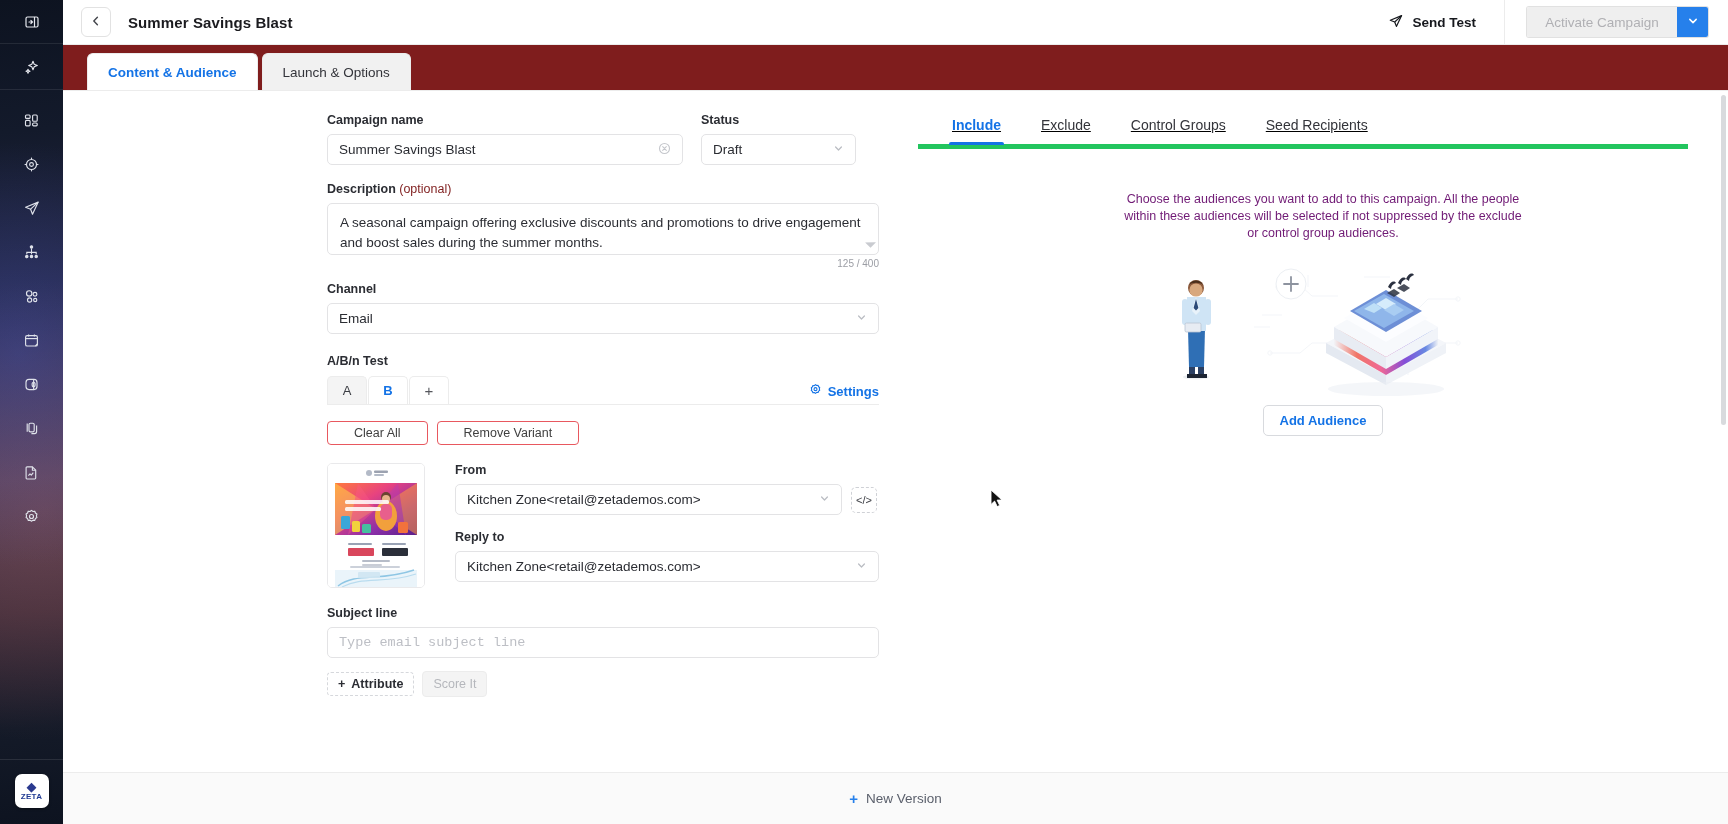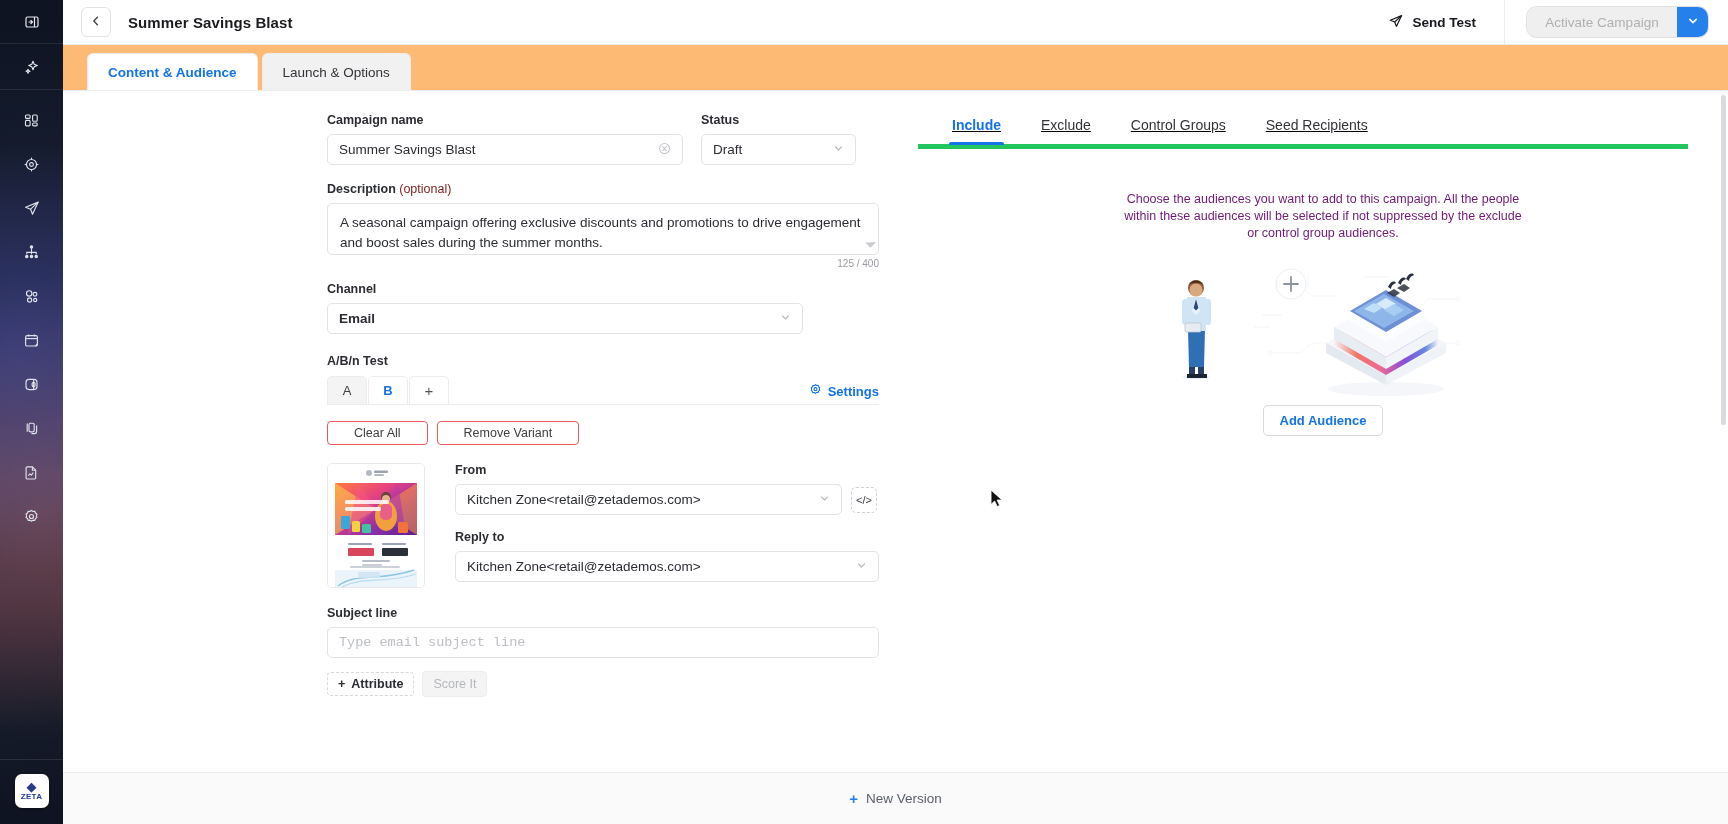--- a/index.html
+++ b/index.html
@@ -59,34 +59,34 @@
     width:30px;height:30px;border:1px solid #e2e2e2;border-radius:6px;background:#fff;
     display:flex;align-items:center;justify-content:center;cursor:pointer;color:#444;
   }
   .page-title{ font-size:15px; font-weight:700; color:#1b1b1f; margin-left:17px; letter-spacing:.1px;}
   .topbar-right{ margin-left:auto; display:flex; align-items:center; height:45px;}
   .send-test{
     display:flex;align-items:center;gap:8px;font-size:13.5px;font-weight:700;color:#16181d;
     padding: 0 28px 0 0; cursor:pointer; height:45px;
     border-right:1px solid #ececec;
   }
-  .activate-wrap{ display:flex; margin: 0 20px 0 22px; border-radius:10px; overflow:hidden;
+  .activate-wrap{ display:flex; margin: 0 20px 0 22px; border-radius:2px; overflow:hidden;
                   box-shadow: 0 0 0 1px #e1e1e1; }
   .activate-btn{
     background:#efefef; color:#b0b0b4; font-size:13.5px; font-weight:400;
     padding: 0 16px; height:30px; display:flex;align-items:center; cursor:not-allowed;
     min-width:150px; justify-content:center;
   }
   .activate-caret{
     background:#2680eb; width:31px; height:30px; display:flex;align-items:center;justify-content:center;
     cursor:pointer; color:#fff;
   }
 
   
-  .tabsbar{ height:45px; background:#fdba74; display:flex; align-items:flex-end; padding-left:24px; flex:0 0 45px;}
+  .tabsbar{ height:45px; background:#7f1d1d; display:flex; align-items:flex-end; padding-left:24px; flex:0 0 45px;}
   .tab{
     height:37px; padding: 0 20px; display:flex;align-items:center;justify-content:center;
     font-size:13.5px; border:1px solid #ececec; border-bottom:none;
     border-radius:6px 6px 0 0; background:#f1f1f1; color:#33343a; cursor:pointer;
     margin-right:4px; font-weight:400;
   }
   .tab.active{ background:#fff; color:#1473e6; font-weight:700; }
 
   
   .content{ flex:1 1 auto; background:#fff; display:flex; position:relative; overflow:hidden;
@@ -117,21 +117,21 @@
   .caret{ color:#b9bcc2; font-size:11px; margin-left:6px;}
   .f-name{ width:356px; }
   .f-status{ width:155px; }
   .ta-wrap{ width:552px; }
   .textarea{
     border:1px solid #e3e3e5; border-radius:5px; background:#fff; padding: 9px 12px;
     font-size:13.5px; color:#2b2d33; line-height:20px; height:52px; position:relative;
   }
   .ta-grip{ position:absolute; right:3px; bottom:2px; color:#c9cbd0; font-size:10px; transform:rotate(45deg);}
   .counter{ text-align:right; font-size:10px; color:#9b9da4; margin-top:3px; width:552px;}
-  .f-channel{ width:476px;font-weight:bold; }
+  .f-channel{ width:552px; }
 
   .abn-tabs{ display:flex; align-items:flex-end; border-bottom:1px solid #ececec; width:552px; height:30px;}
   .abn{ width:40px;height:28px; border:1px solid #ececec; border-bottom:none;
         border-radius:5px 5px 0 0; display:flex;align-items:center;justify-content:center;
         font-size:13px; background:#f4f4f4; color:#3b3d43; cursor:pointer; margin-right:1px;}
   .abn.active{ background:#fff; color:#1473e6; font-weight:700;}
   .abn.plus{ background:#fff; color:#55575d; font-size:15px;}
   .settings{ margin-left:auto; display:flex;align-items:center;gap:6px;color:#1473e6;font-size:13px;
              font-weight:700; cursor:pointer; padding-bottom:5px;}
 

